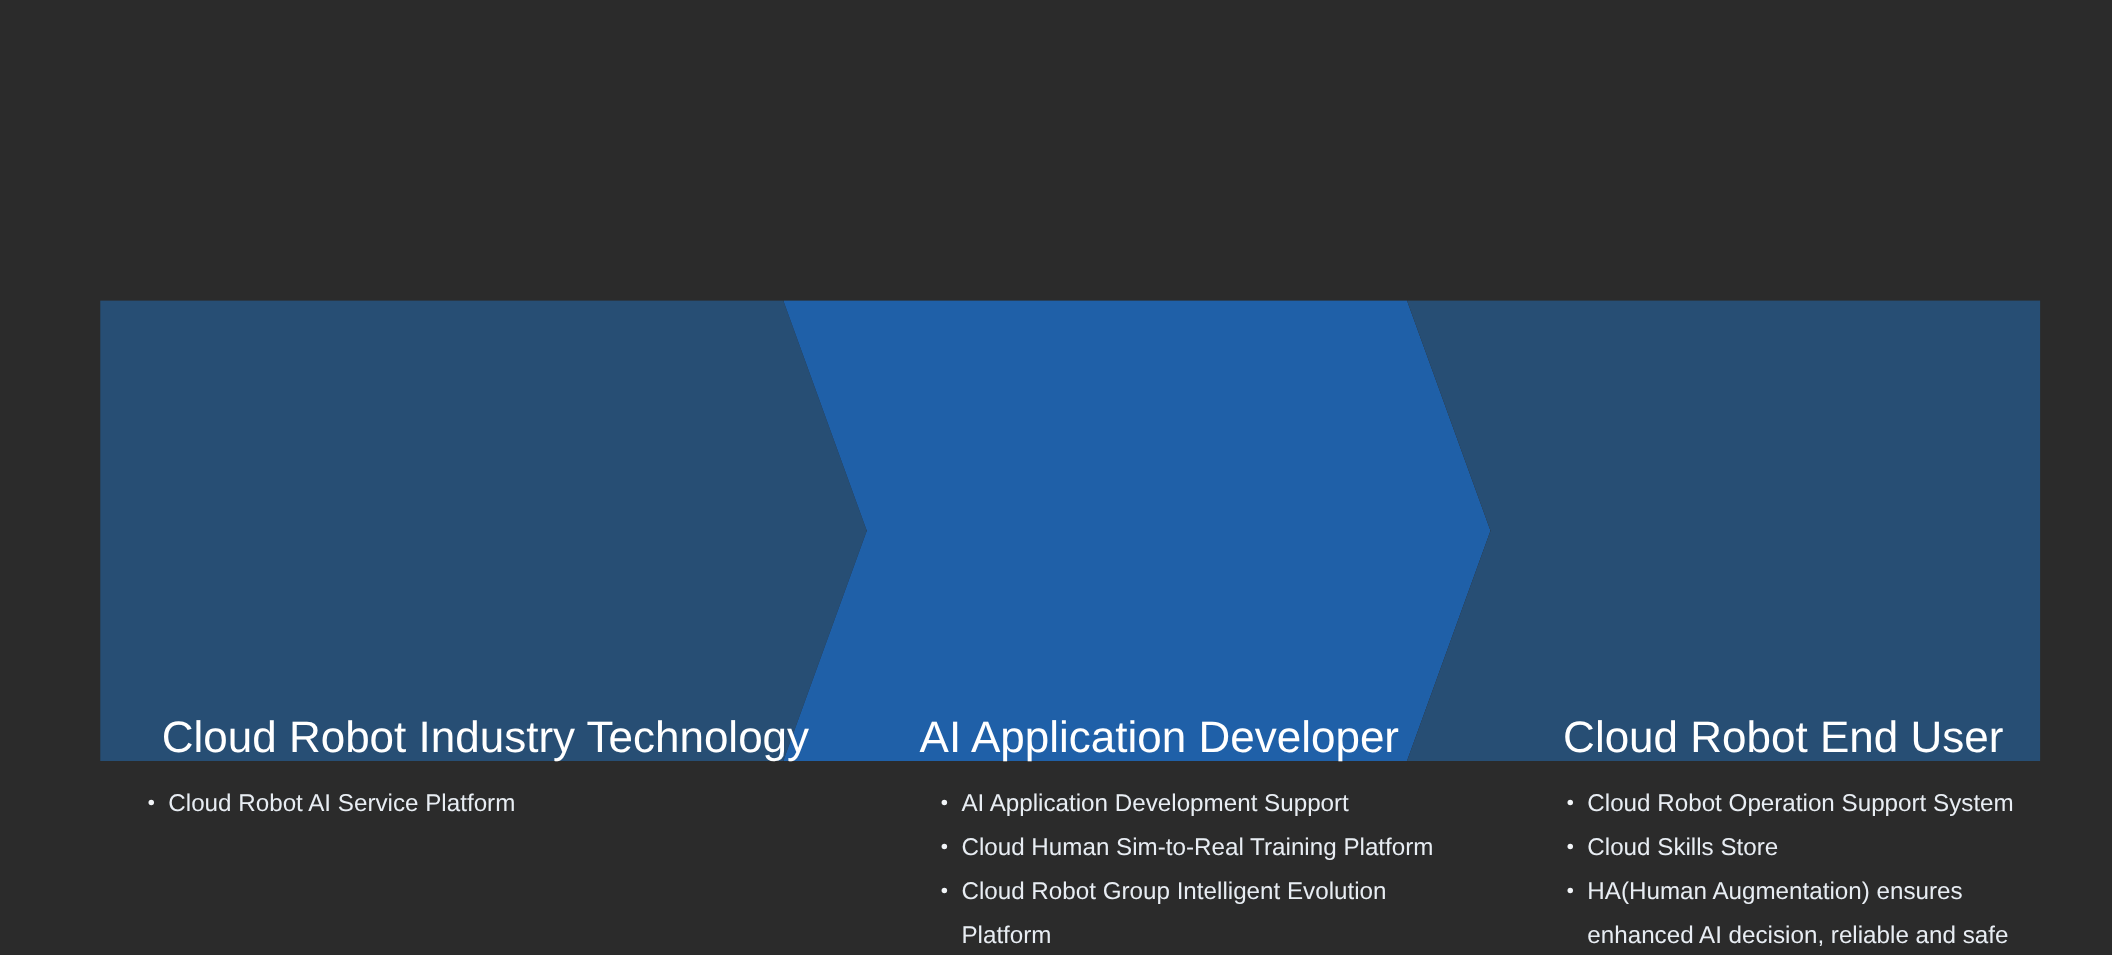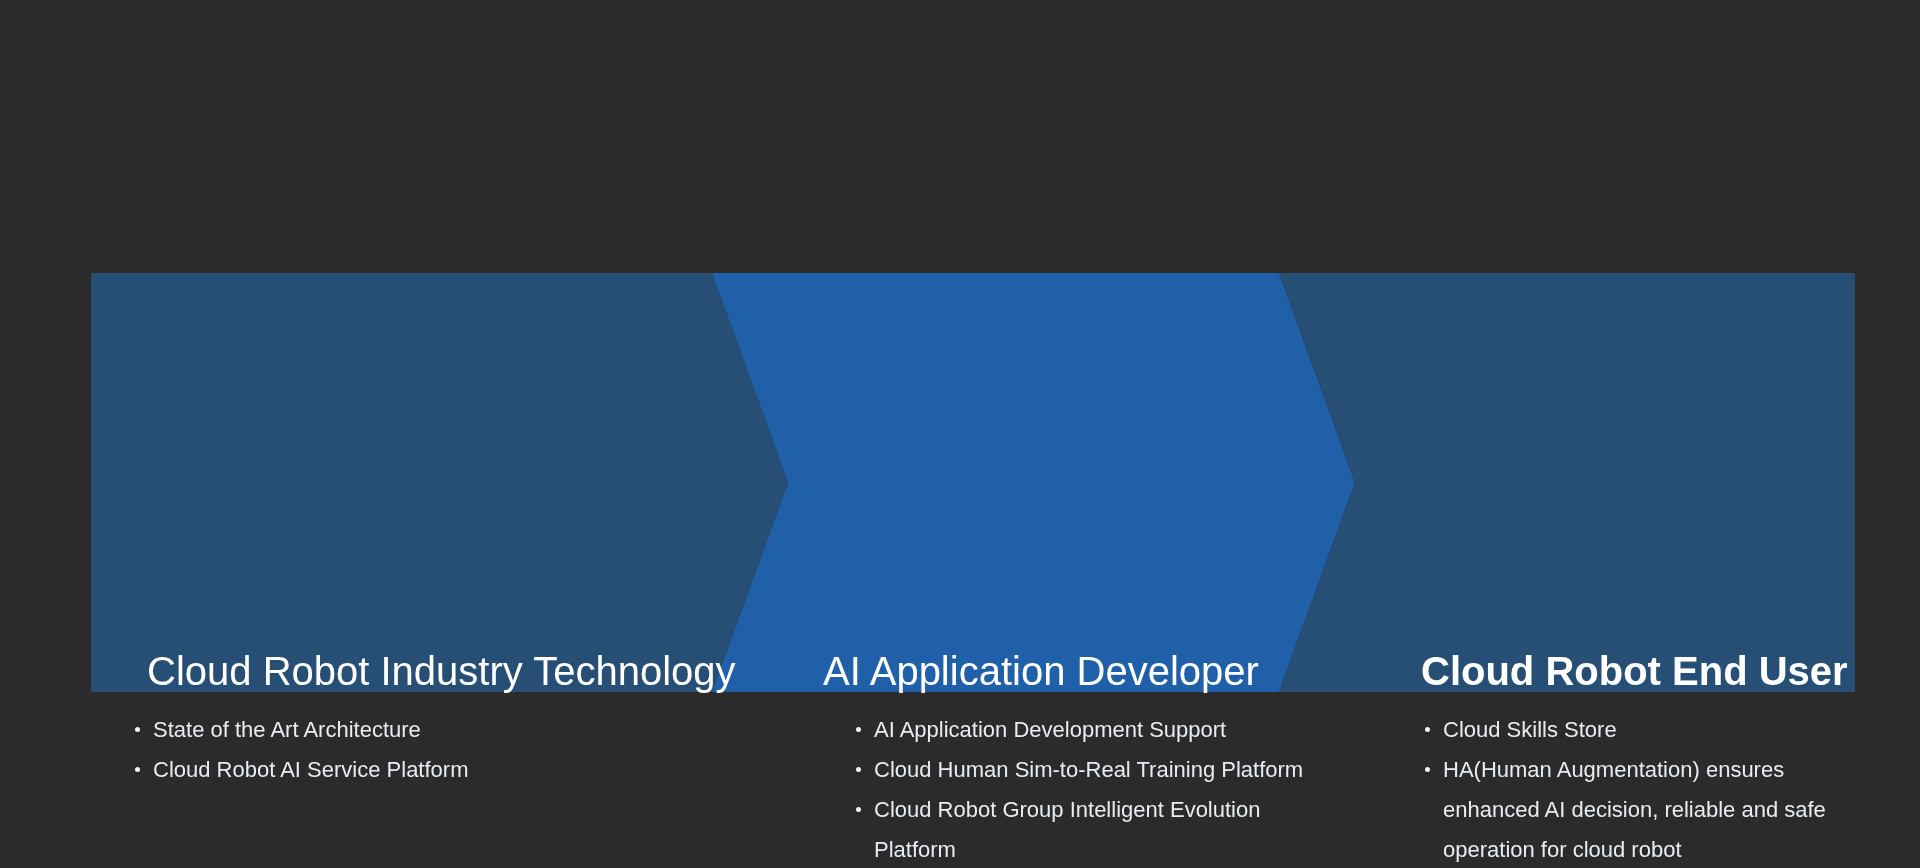--- a/index.html
+++ b/index.html
@@ -72,22 +72,22 @@
   .col-title {
     position: absolute;
     white-space: nowrap;
     color: #ffffff;
     font-size: 40px;
     font-weight: 400;
     letter-spacing: 0px;
     line-height: 1;
   }
   .col-1 .col-title { left: 56px; top: 378px; }
-  .col-2 .col-title { left: 72px; top: 378px; }
-  .col-3 .col-title { left: 90px; top: 378px; font-weight: bold; }
+  .col-2 .col-title { left: 85px; top: 378px; }
+  .col-3 .col-title { left: 90px; top: 378px; }
 
   .bullets {
     position: absolute;
     list-style: none;
     margin: 0;
     padding: 0;
     color: #e8edf3;
     font-size: 22px;
     line-height: 40px;
   }
@@ -122,24 +122,20 @@
 
     <div class="seg seg-left"></div>
     <div class="seg seg-mid"></div>
     <div class="seg seg-right"></div>
 
     <div class="col col-1">
       <div class="col-title">Cloud Robot Industry Technology</div>
       <ul class="bullets">
         <li>
           <span class="dot"></span>
-          <span class="txt">State of the Art Architecture</span>
-        </li>
-        <li>
-          <span class="dot"></span>
           <span class="txt">Cloud Robot AI Service Platform</span>
         </li>
       </ul>
     </div>
 
     <div class="col col-2">
       <div class="col-title">AI Application Developer</div>
       <ul class="bullets">
         <li>
           <span class="dot"></span>
@@ -154,20 +150,24 @@
           <span class="txt">Cloud Robot Group Intelligent Evolution Platform</span>
         </li>
       </ul>
     </div>
 
     <div class="col col-3">
       <div class="col-title">Cloud Robot End User</div>
       <ul class="bullets">
         <li>
           <span class="dot"></span>
+          <span class="txt">Cloud Robot Operation Support System</span>
+        </li>
+        <li>
+          <span class="dot"></span>
           <span class="txt">Cloud Skills Store</span>
         </li>
         <li>
           <span class="dot"></span>
           <span class="txt">HA(Human Augmentation) ensures enhanced AI decision, reliable and safe operation for cloud robot</span>
         </li>
       </ul>
     </div>
 
   </div>

